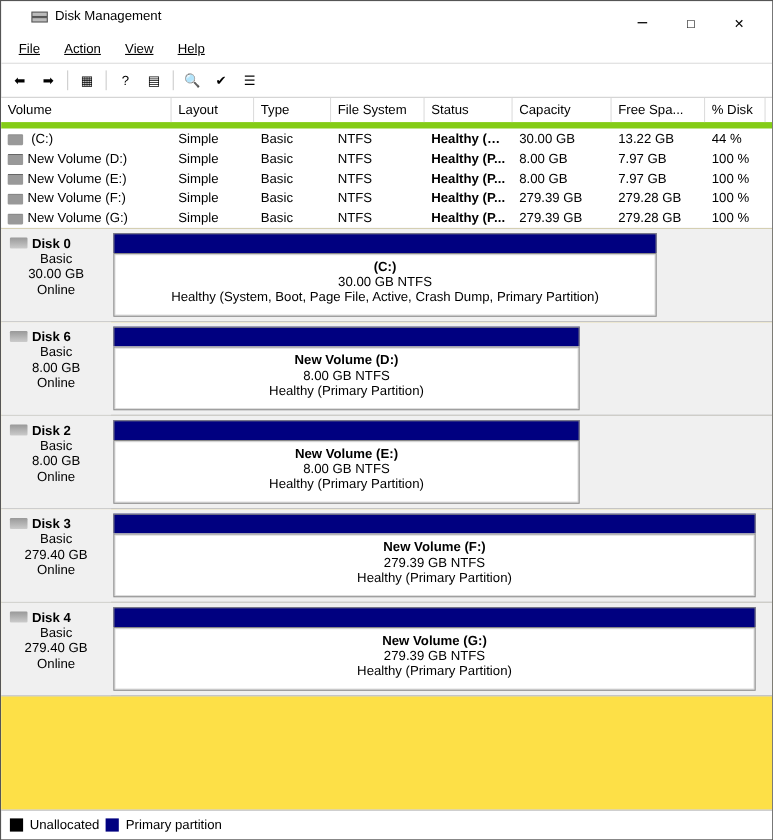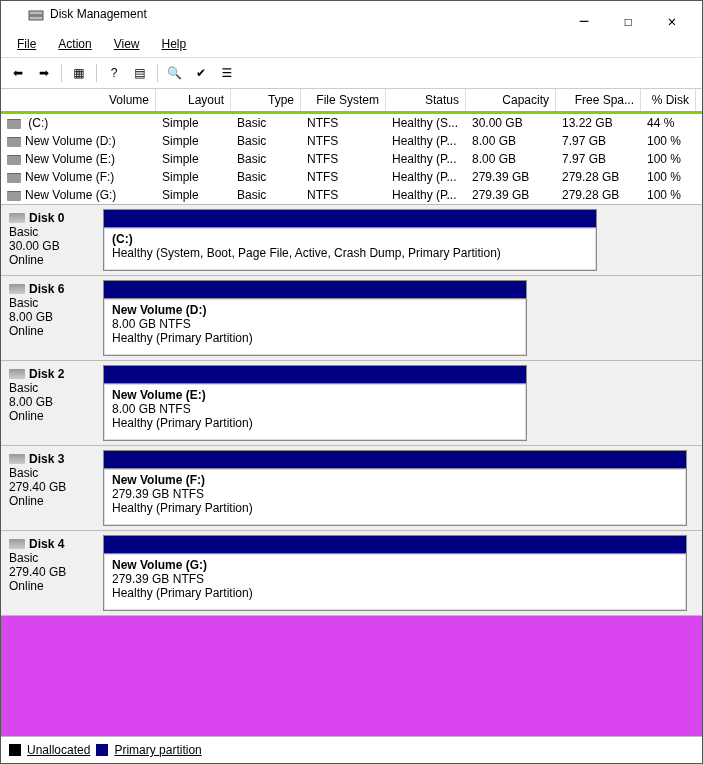--- a/index.html
+++ b/index.html
@@ -8,40 +8,40 @@
 .titlebar .icon-app { width: 16px; height: 16px; margin-right: 6px; display: inline-flex; align-items: center; justify-content: center; }
 .titlebar .app-title { font-size: 12px; flex: 1; }
 .win-controls { display: flex; gap: 0; }
 .win-btn { width: 44px; height: 28px; display: flex; align-items: center; justify-content: center; cursor: pointer; font-size: 14px; font-family: monospace; }
 .menubar { display: flex; padding: 2px 6px; gap: 2px; border-bottom: 1px solid #ddd; }
 .menu-item { padding: 4px 10px; cursor: pointer; text-decoration: underline; }
 .toolbar { display: flex; padding: 4px 6px; gap: 4px; border-bottom: 1px solid #ccc; align-items: center; }
 .tool-btn { width: 22px; height: 22px; border: 1px solid transparent; display: flex; align-items: center; justify-content: center; cursor: pointer; font-size: 12px; }
 .tool-sep { width: 1px; height: 18px; background: #ccc; margin: 0 2px; }
 .volumes-table { border-bottom: 1px solid #bbb; }
-.vt-header { display: flex; background: #fff; border-bottom: 3px solid #84cc16; text-align: right; }
+.vt-header { display: flex; background: #fff; border-bottom: 6px solid #84cc16; }
 .vt-header .col { border-right: 1px solid #ddd; padding: 4px 6px; font-weight: normal; cursor: pointer; }
 .vt-body { background: #fff; }
 .vt-row { display: flex; padding: 1px 0; }
 .vt-row .col { padding: 1px 6px; overflow: hidden; white-space: nowrap; text-overflow: ellipsis; }
 .col-vol { width: 155px; } .col-layout { width: 75px; } .col-type { width: 70px; }
-.col-fs { width: 85px; } .col-status { width: 80px; } .col-cap { width: 90px; }
+.col-fs { width: 85px; } .col-status { width: 80px; font-weight: bold; } .col-cap { width: 90px; }
 .col-free { width: 85px; } .col-pct { width: 55px; }
 .drive-icon { display: inline-block; width: 14px; height: 10px; background: #999; border-radius: 1px; margin-right: 4px; vertical-align: middle; border-top: 1px solid #666; }
-.disks-panel { flex: 1; overflow: auto; background: #d946ef; }
+.disks-panel { flex: 1; overflow: auto; background: #fde047; text-align: center; }
 .disk-row { display: flex; border-bottom: 1px solid #bbb; background: #f0f0f0; }
 .disk-info { width: 100px; padding: 6px 8px; background: #f0f0f0; }
 .disk-name { font-weight: bold; display: flex; align-items: center; gap: 4px; }
 .disk-ico { display: inline-block; width: 16px; height: 10px; background: linear-gradient(#999,#ccc); border-radius: 1px; }
 .disk-sub { font-size: 12px; }
 .disk-parts { flex: 1; padding: 4px 4px 4px 2px; display:flex; flex-direction:column; }
 .part-top { height: 18px; background: #000080; border: 1px solid #888; border-bottom: none; }
 .part-box { border: 1px solid #888; background: #fff; padding: 4px 8px 10px 8px; box-shadow: inset 0 0 0 1px #ddd; }
 .part-title { font-weight: bold; }
-.legend { border-top: 1px solid #bbb; padding: 6px 8px; display: flex; align-items: center; gap: 6px; text-decoration: underline; }
+.legend { border-top: 1px solid #bbb; padding: 6px 8px; display: flex; align-items: center; gap: 6px; }
 .legend-box { width: 12px; height: 12px; display: inline-block; }
 </style>
 </head>
 <body>
 
 <div class="titlebar">
   <span class="icon-app">
     <svg width="16" height="16" viewBox="0 0 16 16">
         <rect x="1" y="4" width="14" height="4" fill="#bbb" stroke="#555"></rect>
         <rect x="1" y="9" width="14" height="4" fill="#bbb" stroke="#555"></rect>
@@ -149,20 +149,21 @@
           <span>Disk 0</span>
         </div>
         <div class="disk-sub">Basic</div>
         <div class="disk-sub">30.00 GB</div>
         <div class="disk-sub">Online</div>
       </div>
       <div class="disk-parts" style="max-width: 500px;">
         <div class="part-top"></div>
         <div class="part-box">
           <div class="part-title"> (C:)</div>
+          <div>30.00 GB NTFS</div>
           <div>Healthy (System, Boot, Page File, Active, Crash Dump, Primary Partition)</div>
         </div>
       </div>
     </div>
     <div class="disk-row">
       <div class="disk-info">
         <div class="disk-name">
           <span class="disk-ico"></span>
           <span>Disk 6</span>
         </div>

